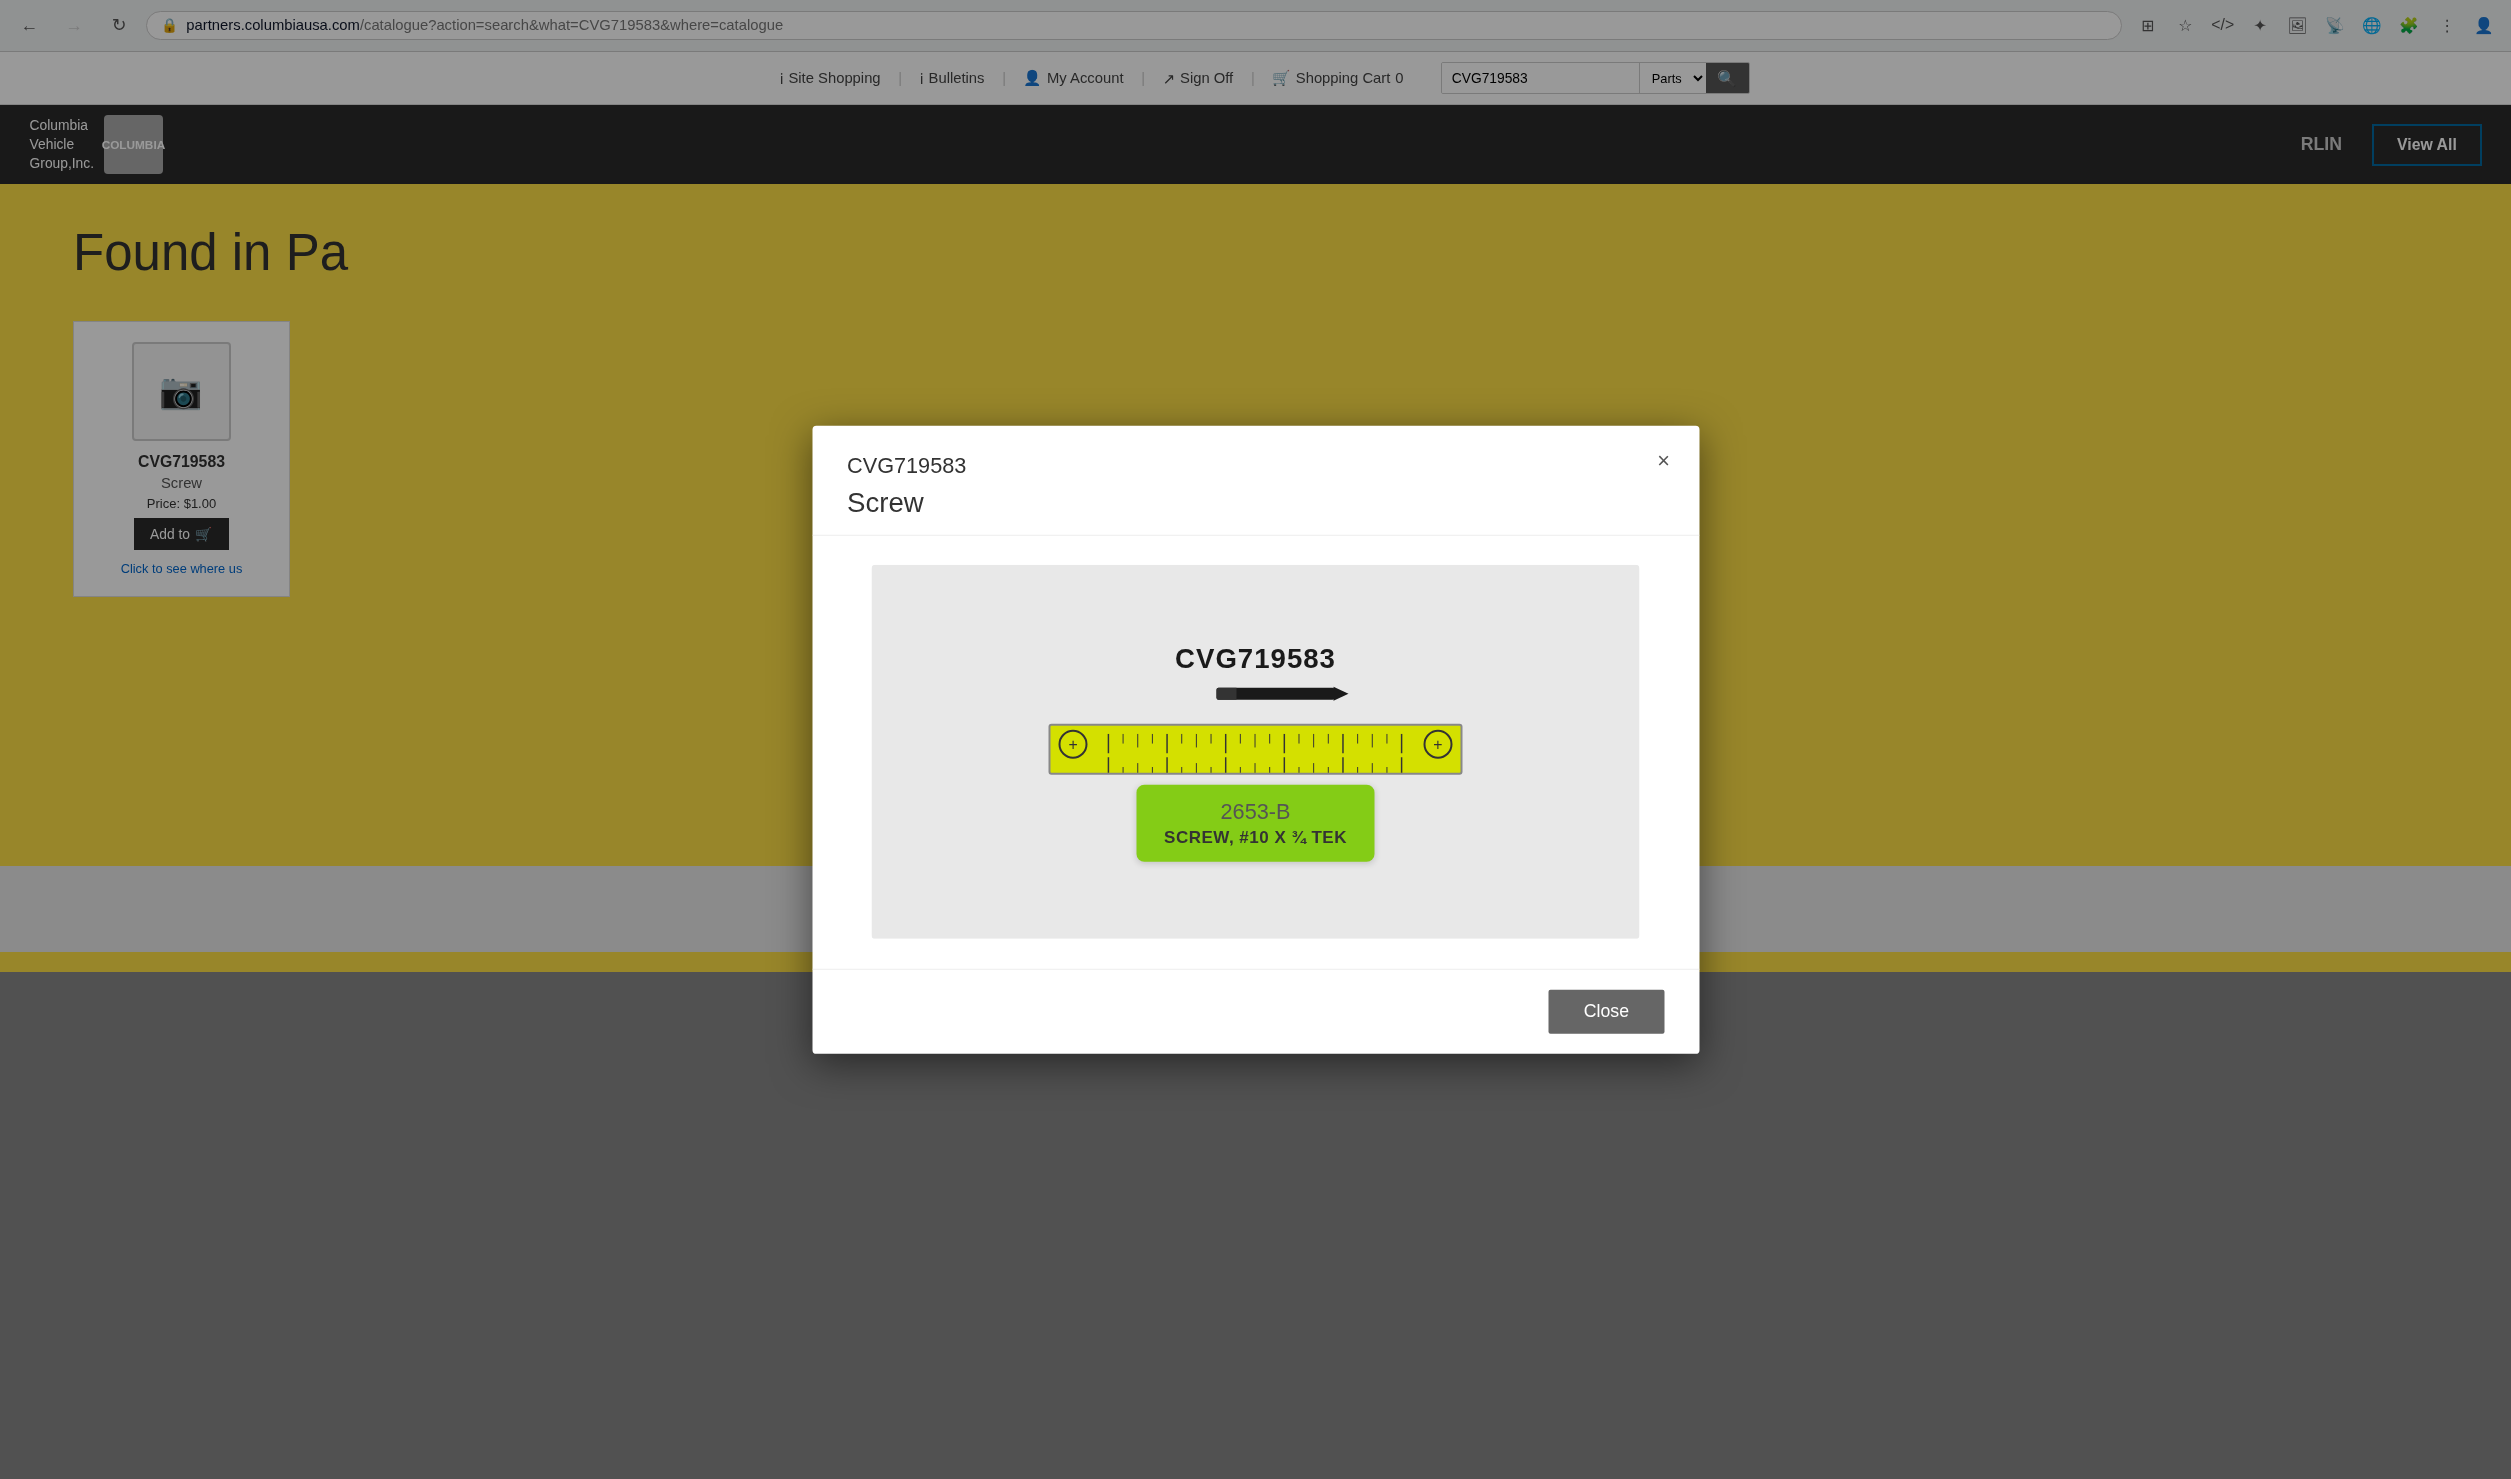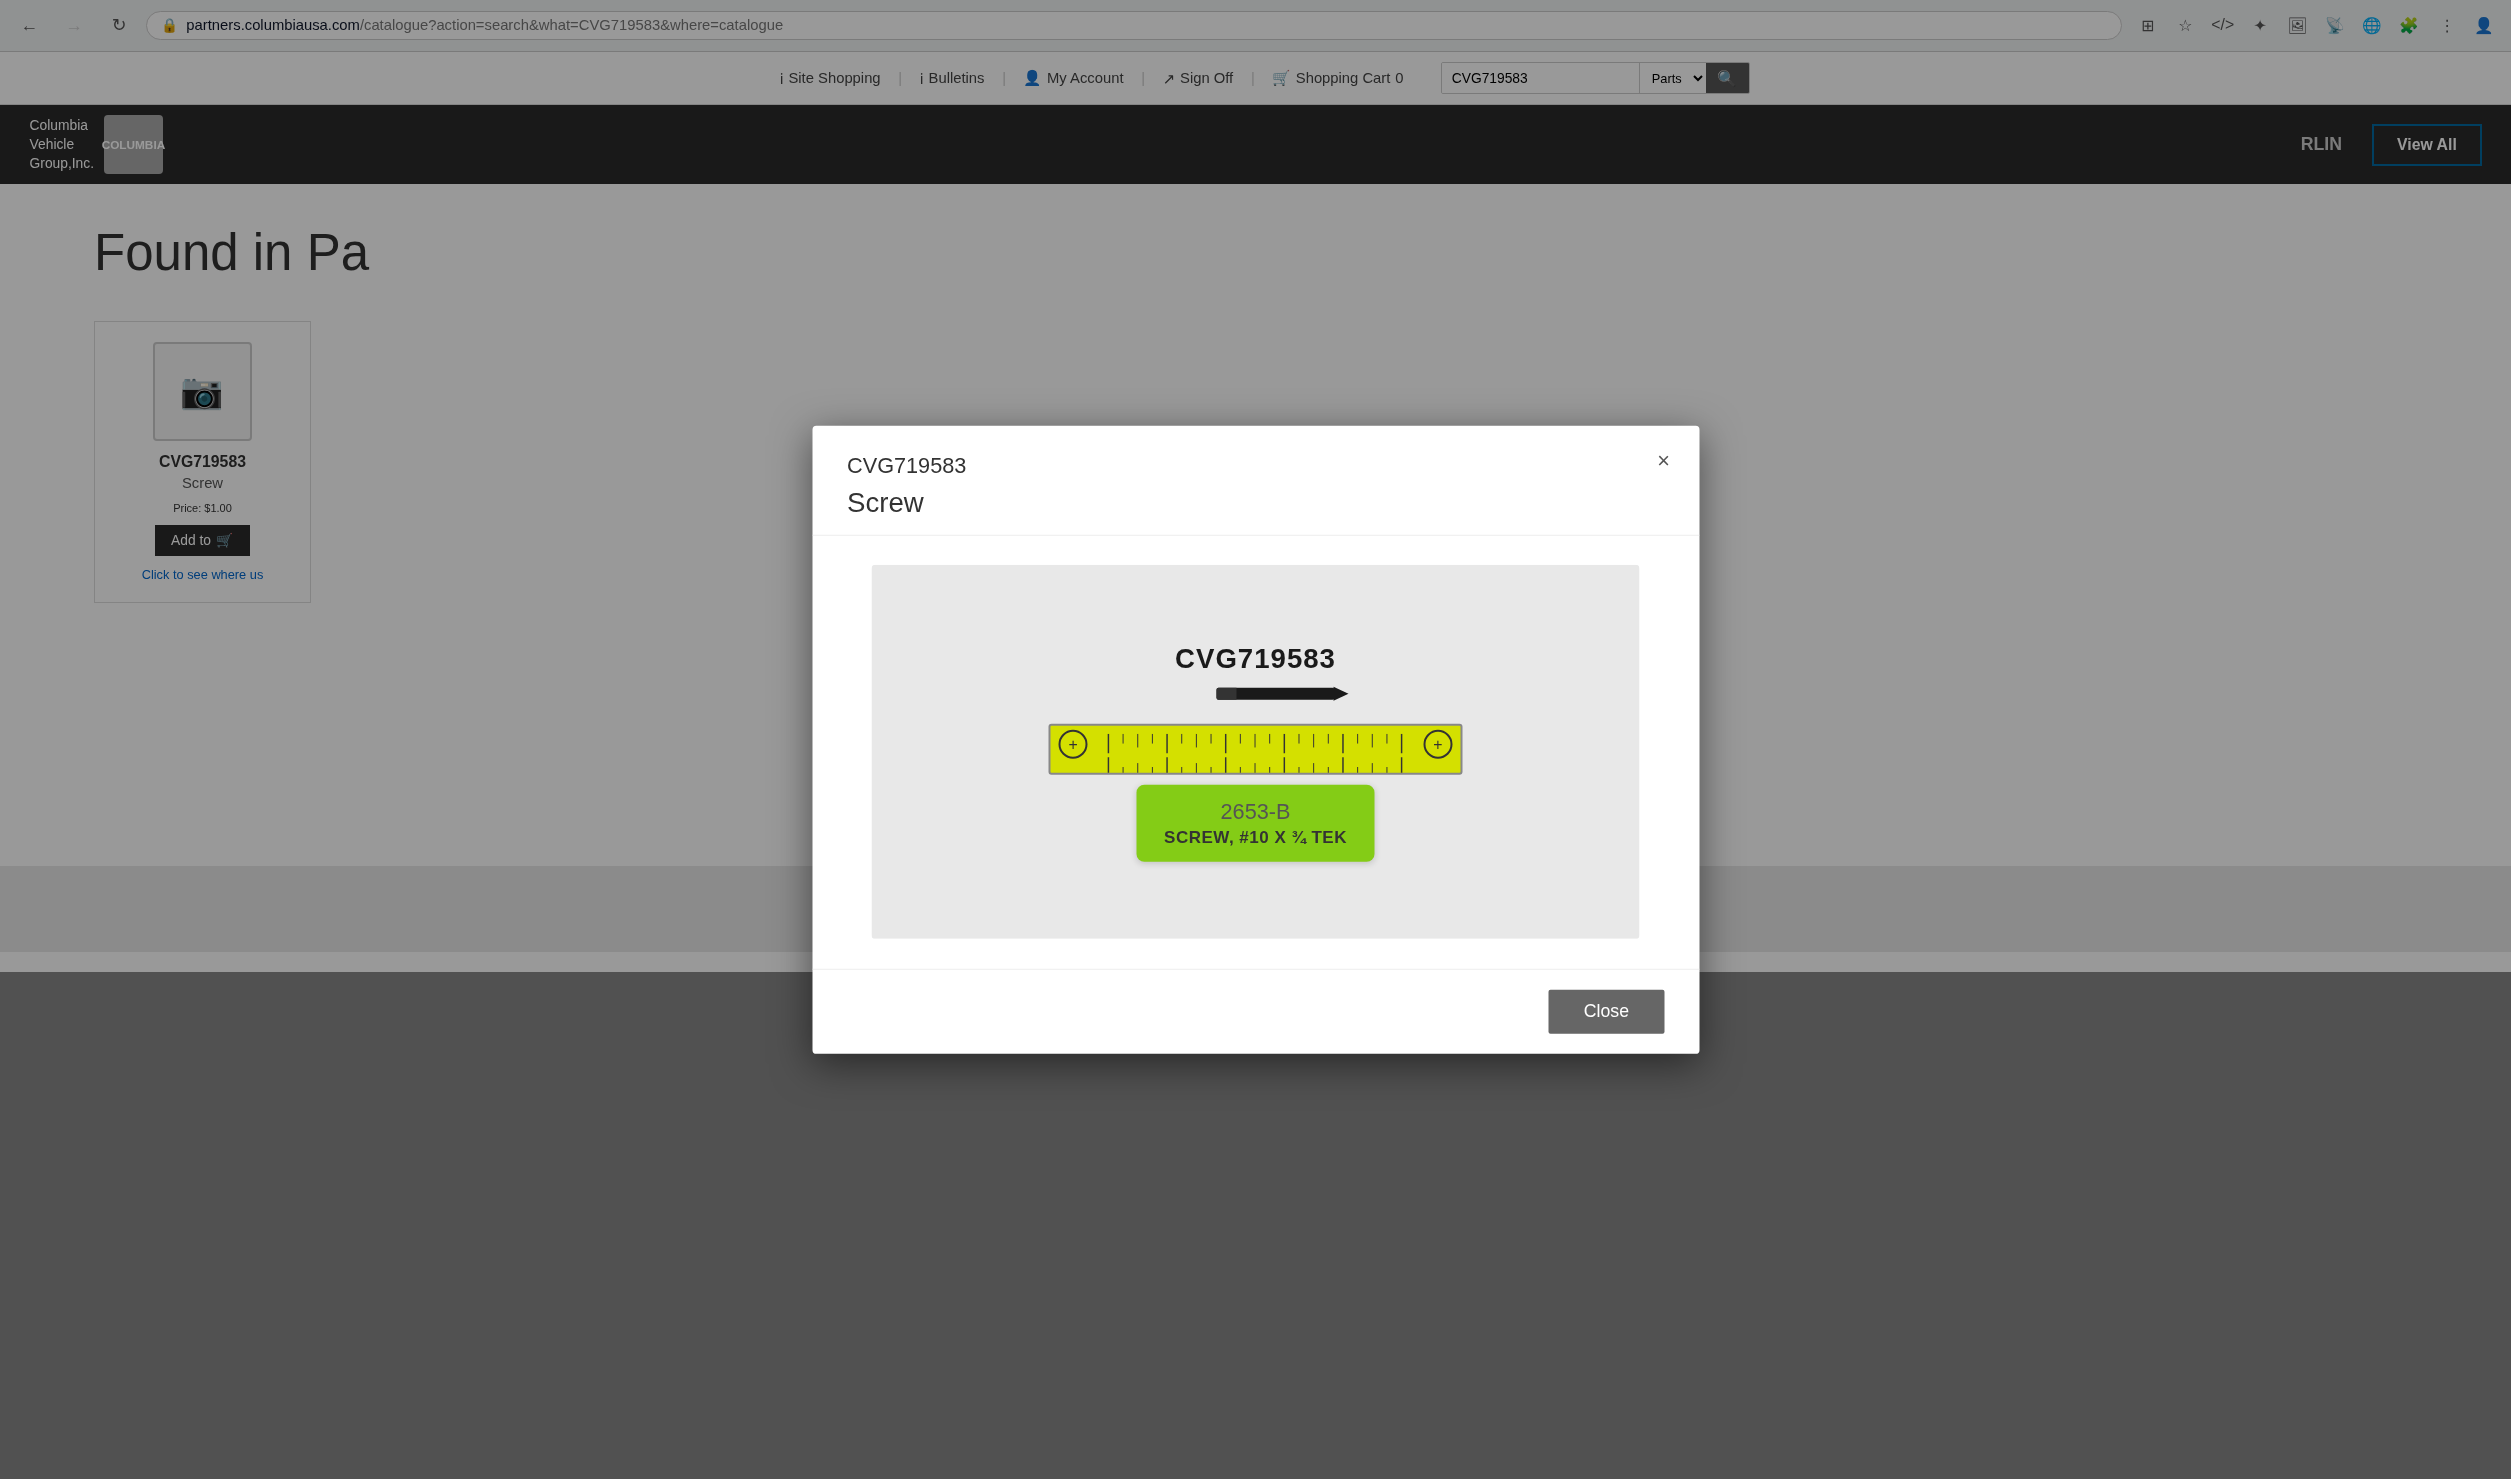--- a/index.html
+++ b/index.html
@@ -139,23 +139,23 @@
       color: white;
       background: transparent;
       padding: 9.9px 23.6px;
       font-size: 15.8px;
       cursor: pointer;
       font-weight: bold;
     }
 
     
     .page-content {
-      background: #ffffff;
+      background: #fde047;
       min-height: 788px;
-      padding: 39px 94px;
+      padding: 39px 73px;
       position: relative;
     }
     .page-title-partial {
       font-size: 51px;
       color: #333;
       font-weight: 300;
       margin-bottom: 39px;
     }
 
     
@@ -172,21 +172,21 @@
       background: #f5f5f5;
       border: 2px solid #ccc;
       border-radius: 3.9px;
       display: flex; align-items: center; justify-content: center;
       margin: 0 auto 11.8px;
       font-size: 35px;
       color: #888;
     }
     .product-card-id { font-size: 15.8px; font-weight: bold; color: #333; }
     .product-card-name { font-size: 14.8px; color: #555; margin: 3.9px 0; }
-    .product-card-price { font-size: 11px; color: #333; margin: 11px 0; }
+    .product-card-price { font-size: 13px; color: #333; margin: 5px 0; }
     .add-to-cart-btn {
       background: #2a2a2a;
       color: white;
       border: none;
       padding: 7.9px 15.8px;
       font-size: 13.8px;
       cursor: pointer;
       margin-top: 7.9px;
       display: flex; align-items: center; gap: 5.9px;
       margin: 7.9px auto 0;

